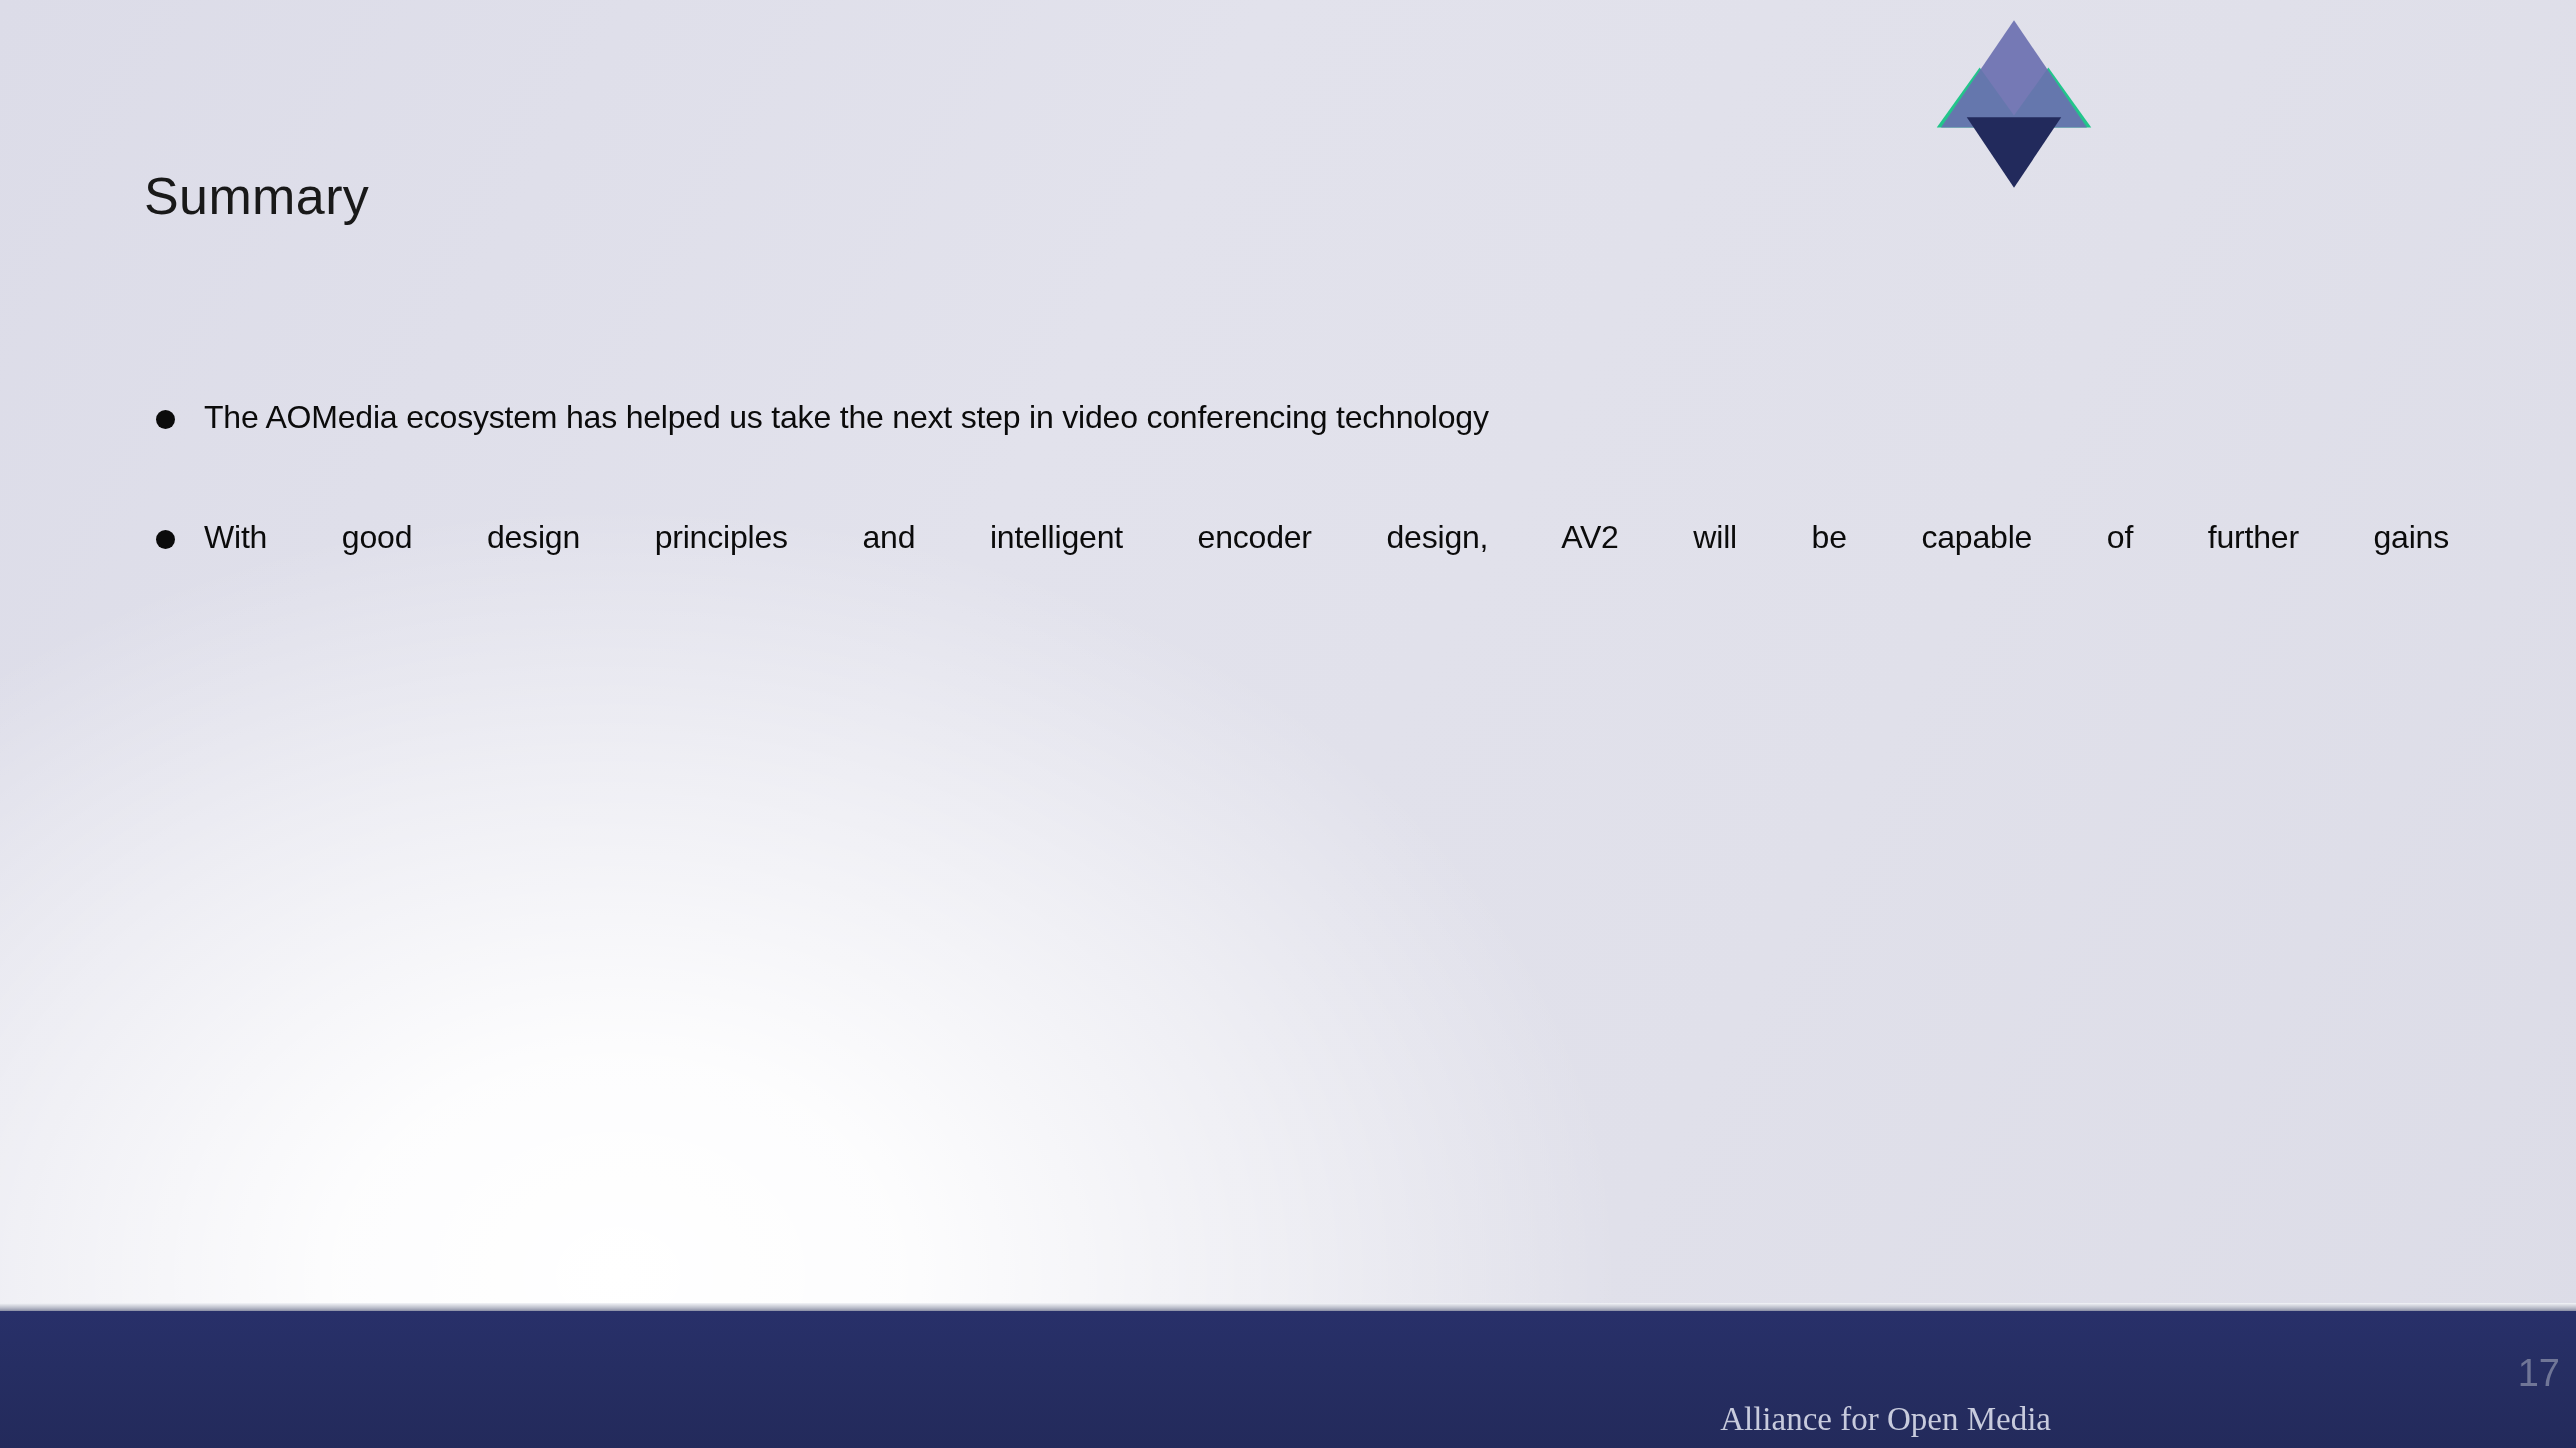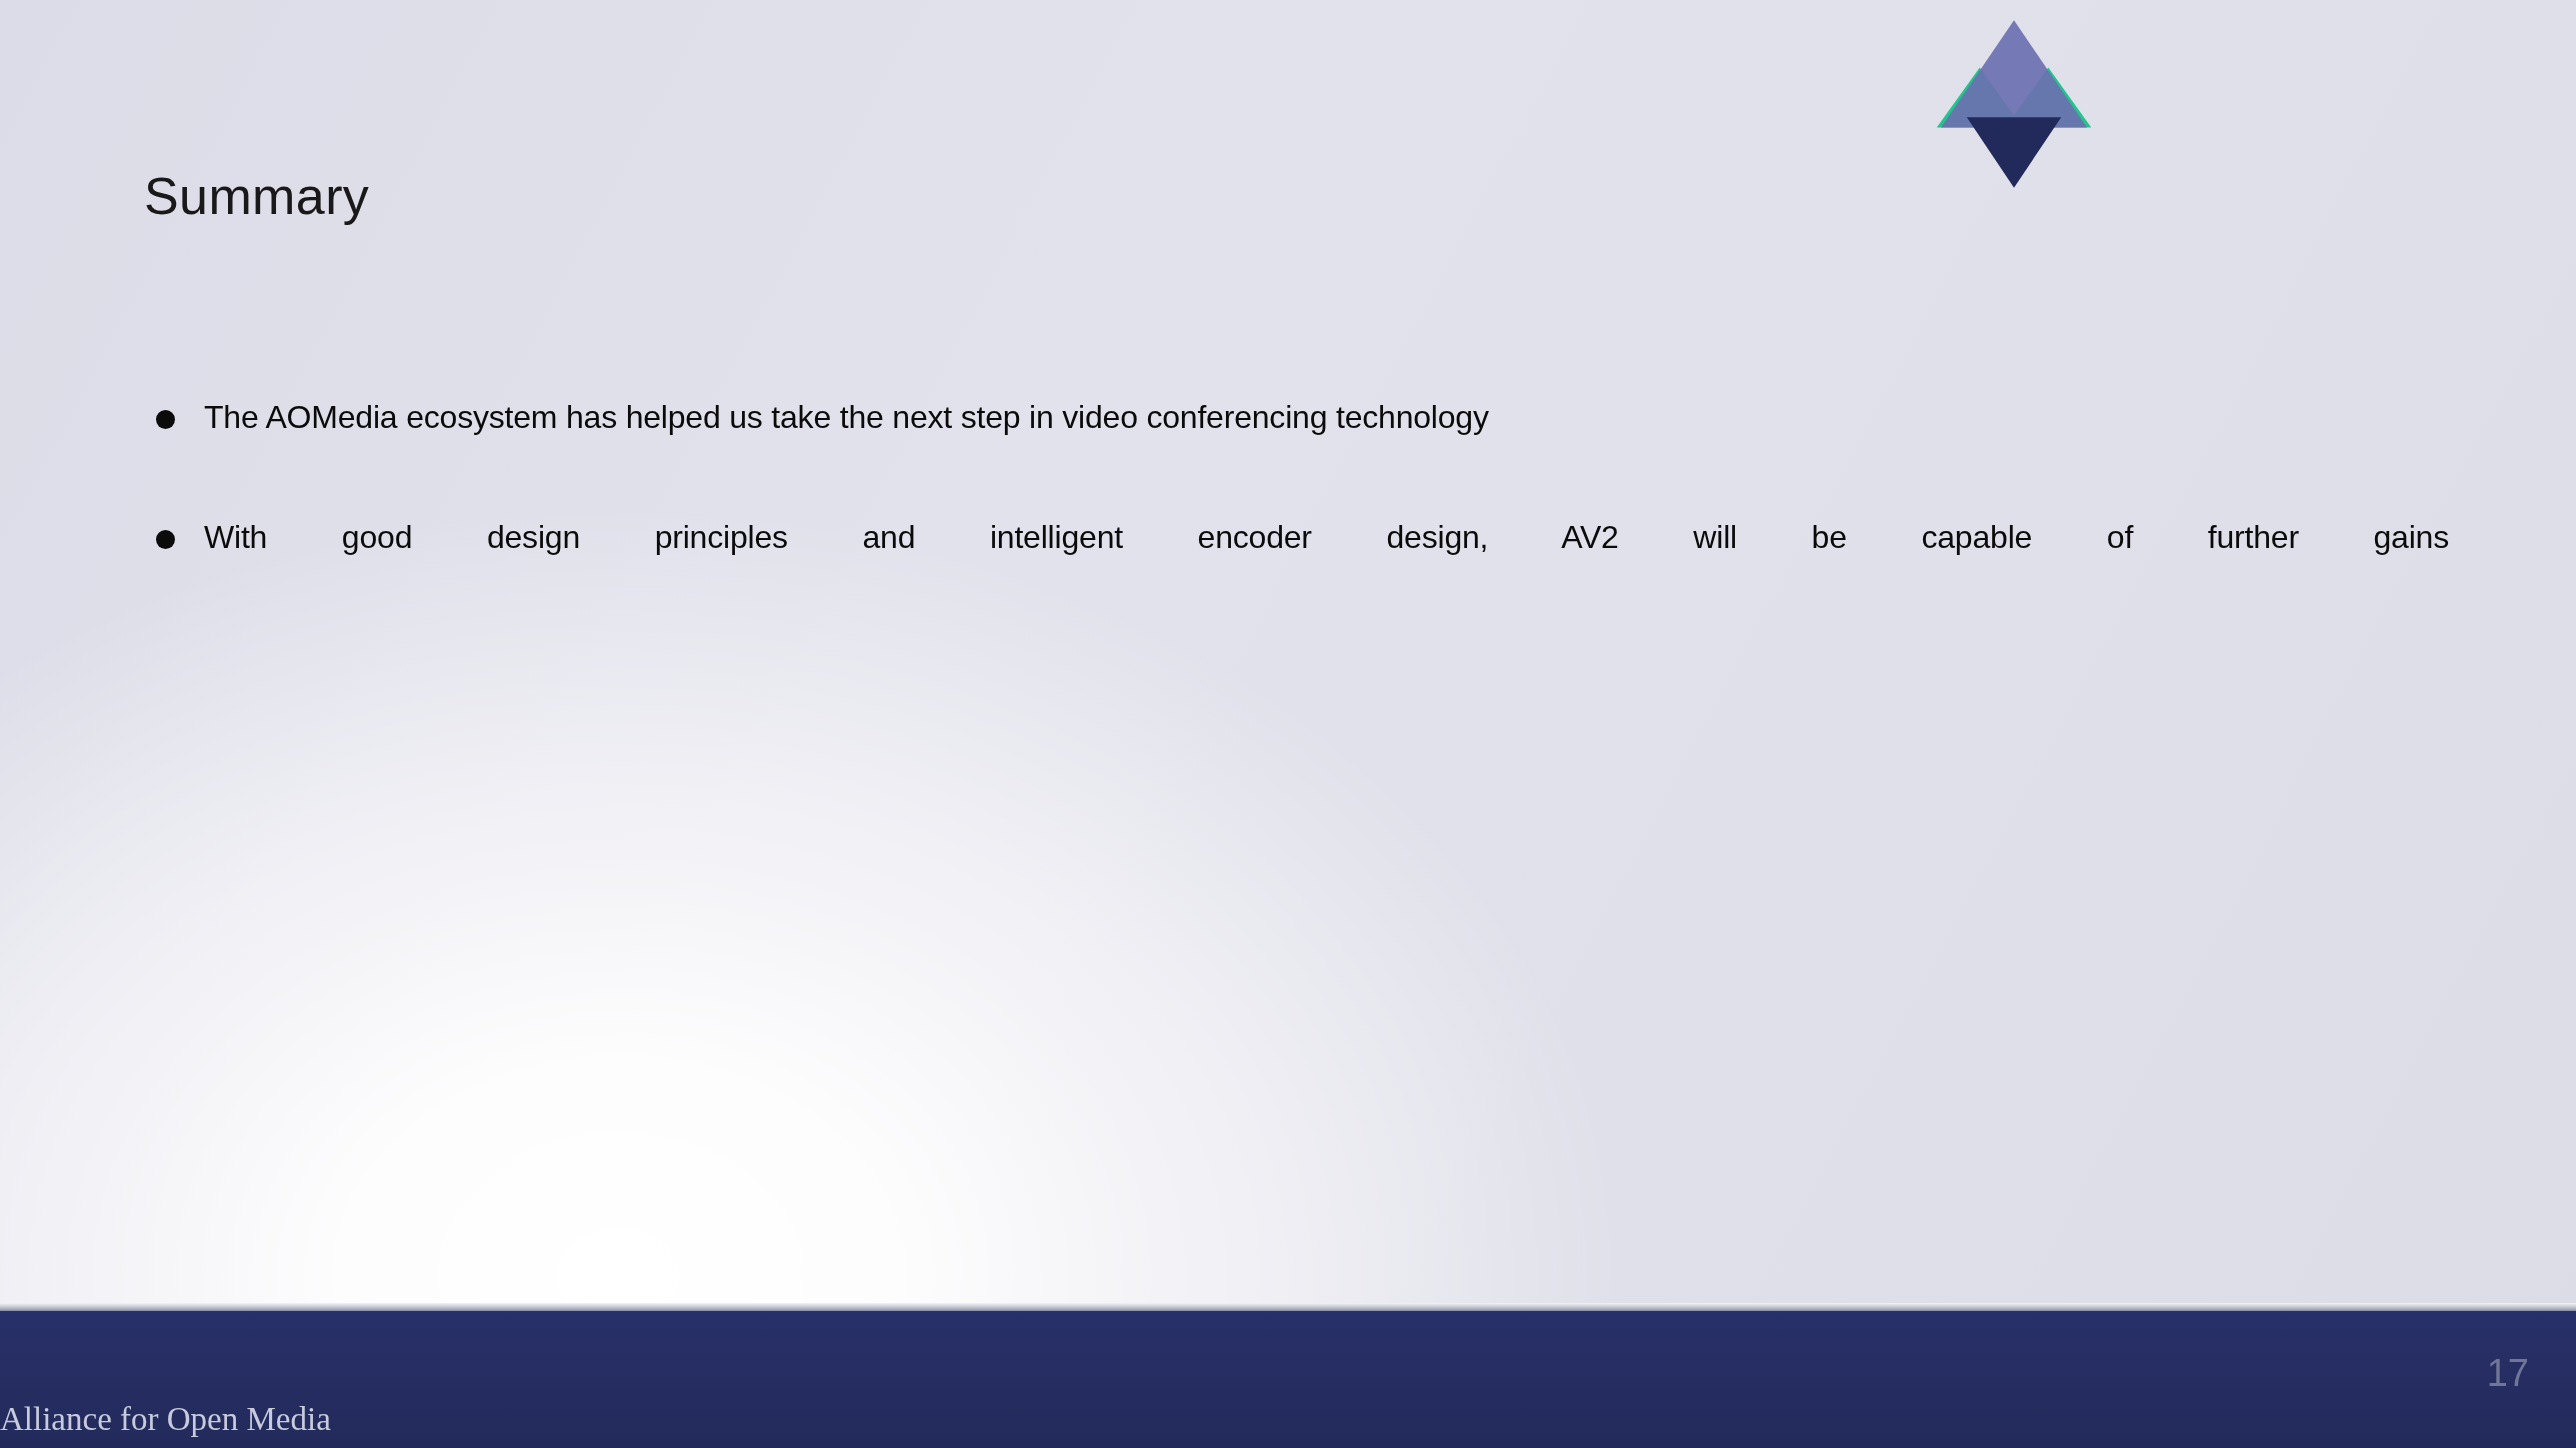--- a/index.html
+++ b/index.html
@@ -115,32 +115,32 @@
   .footer-bar {
     position: absolute;
     left: 0;
     top: 1311px;
     width: 2576px;
     height: 137px;
     background: linear-gradient(180deg, #28306a 0%, #262e63 40%, #232a5b 100%);
   }
   .footer-text {
     position: absolute;
-    left: 0;
+    left: 8px;
     top: 1400px;
     width: 2043px;
-    text-align: left;
+    text-align: right;
     font-family: "Liberation Serif", "DejaVu Serif", serif;
     font-size: 33px;
     line-height: 38px;
     color: #c8cbdd;
   }
   .page-number {
     position: absolute;
-    right: 47px;
+    right: 16px;
     top: 1352px;
     font-size: 38px;
     line-height: 43px;
     color: #707697;
     font-weight: 400;
   }
 </style>
 </head>
 <body>
 

